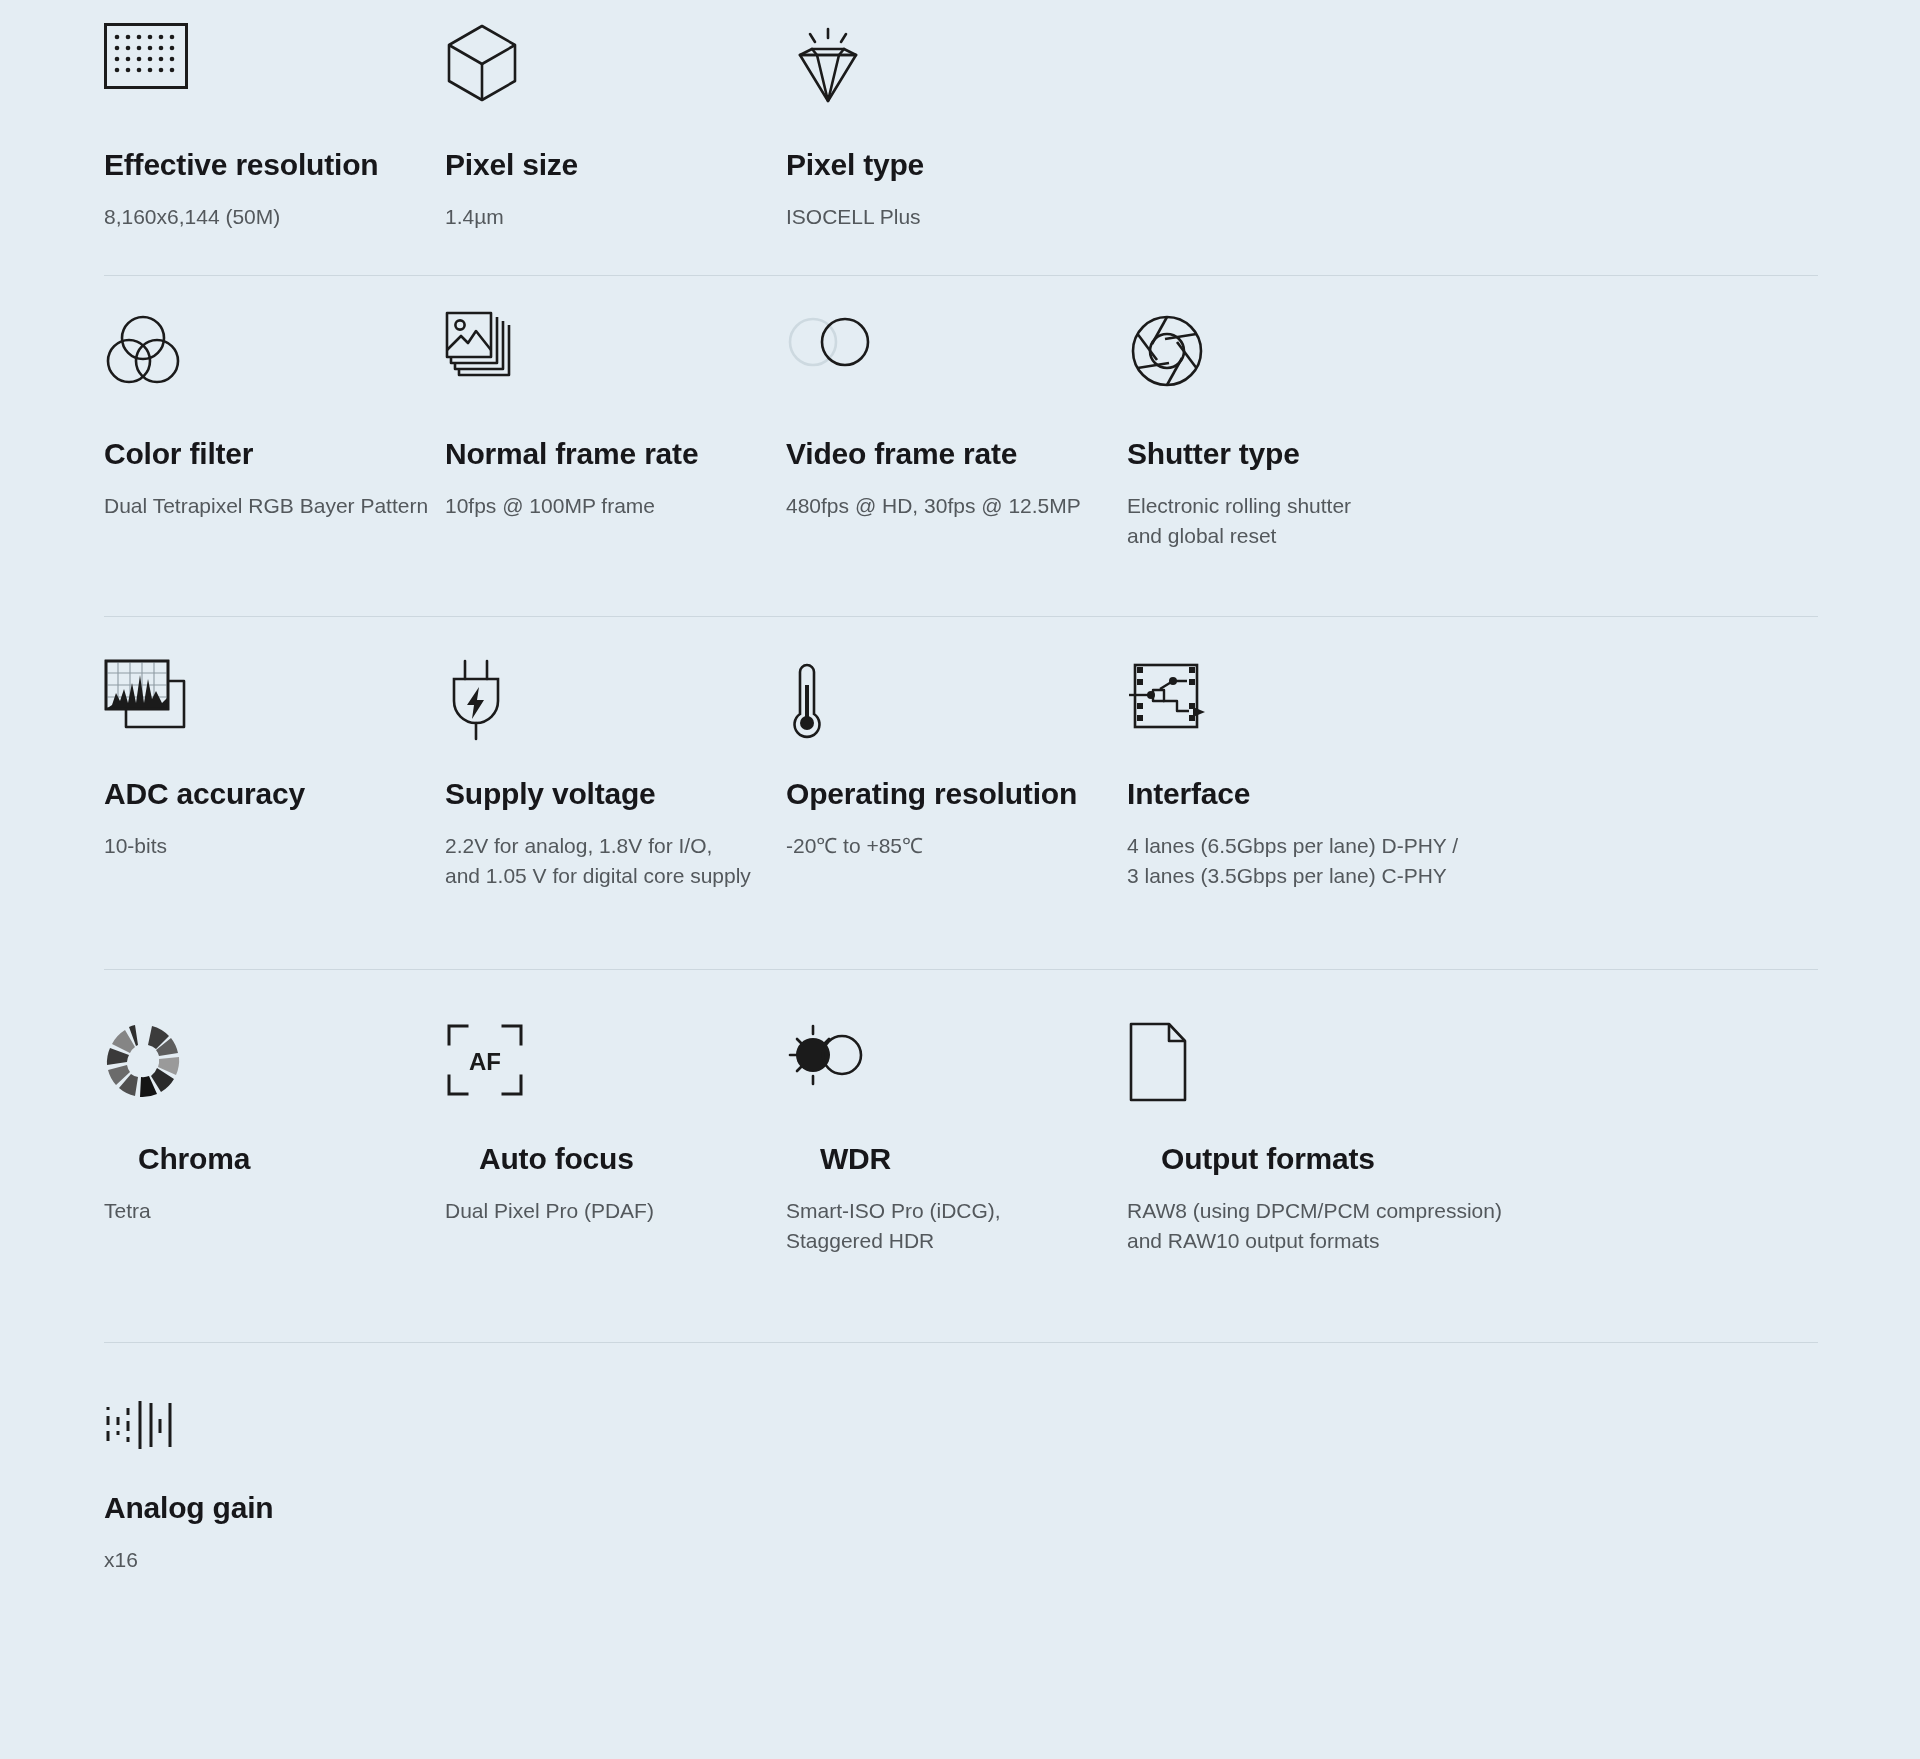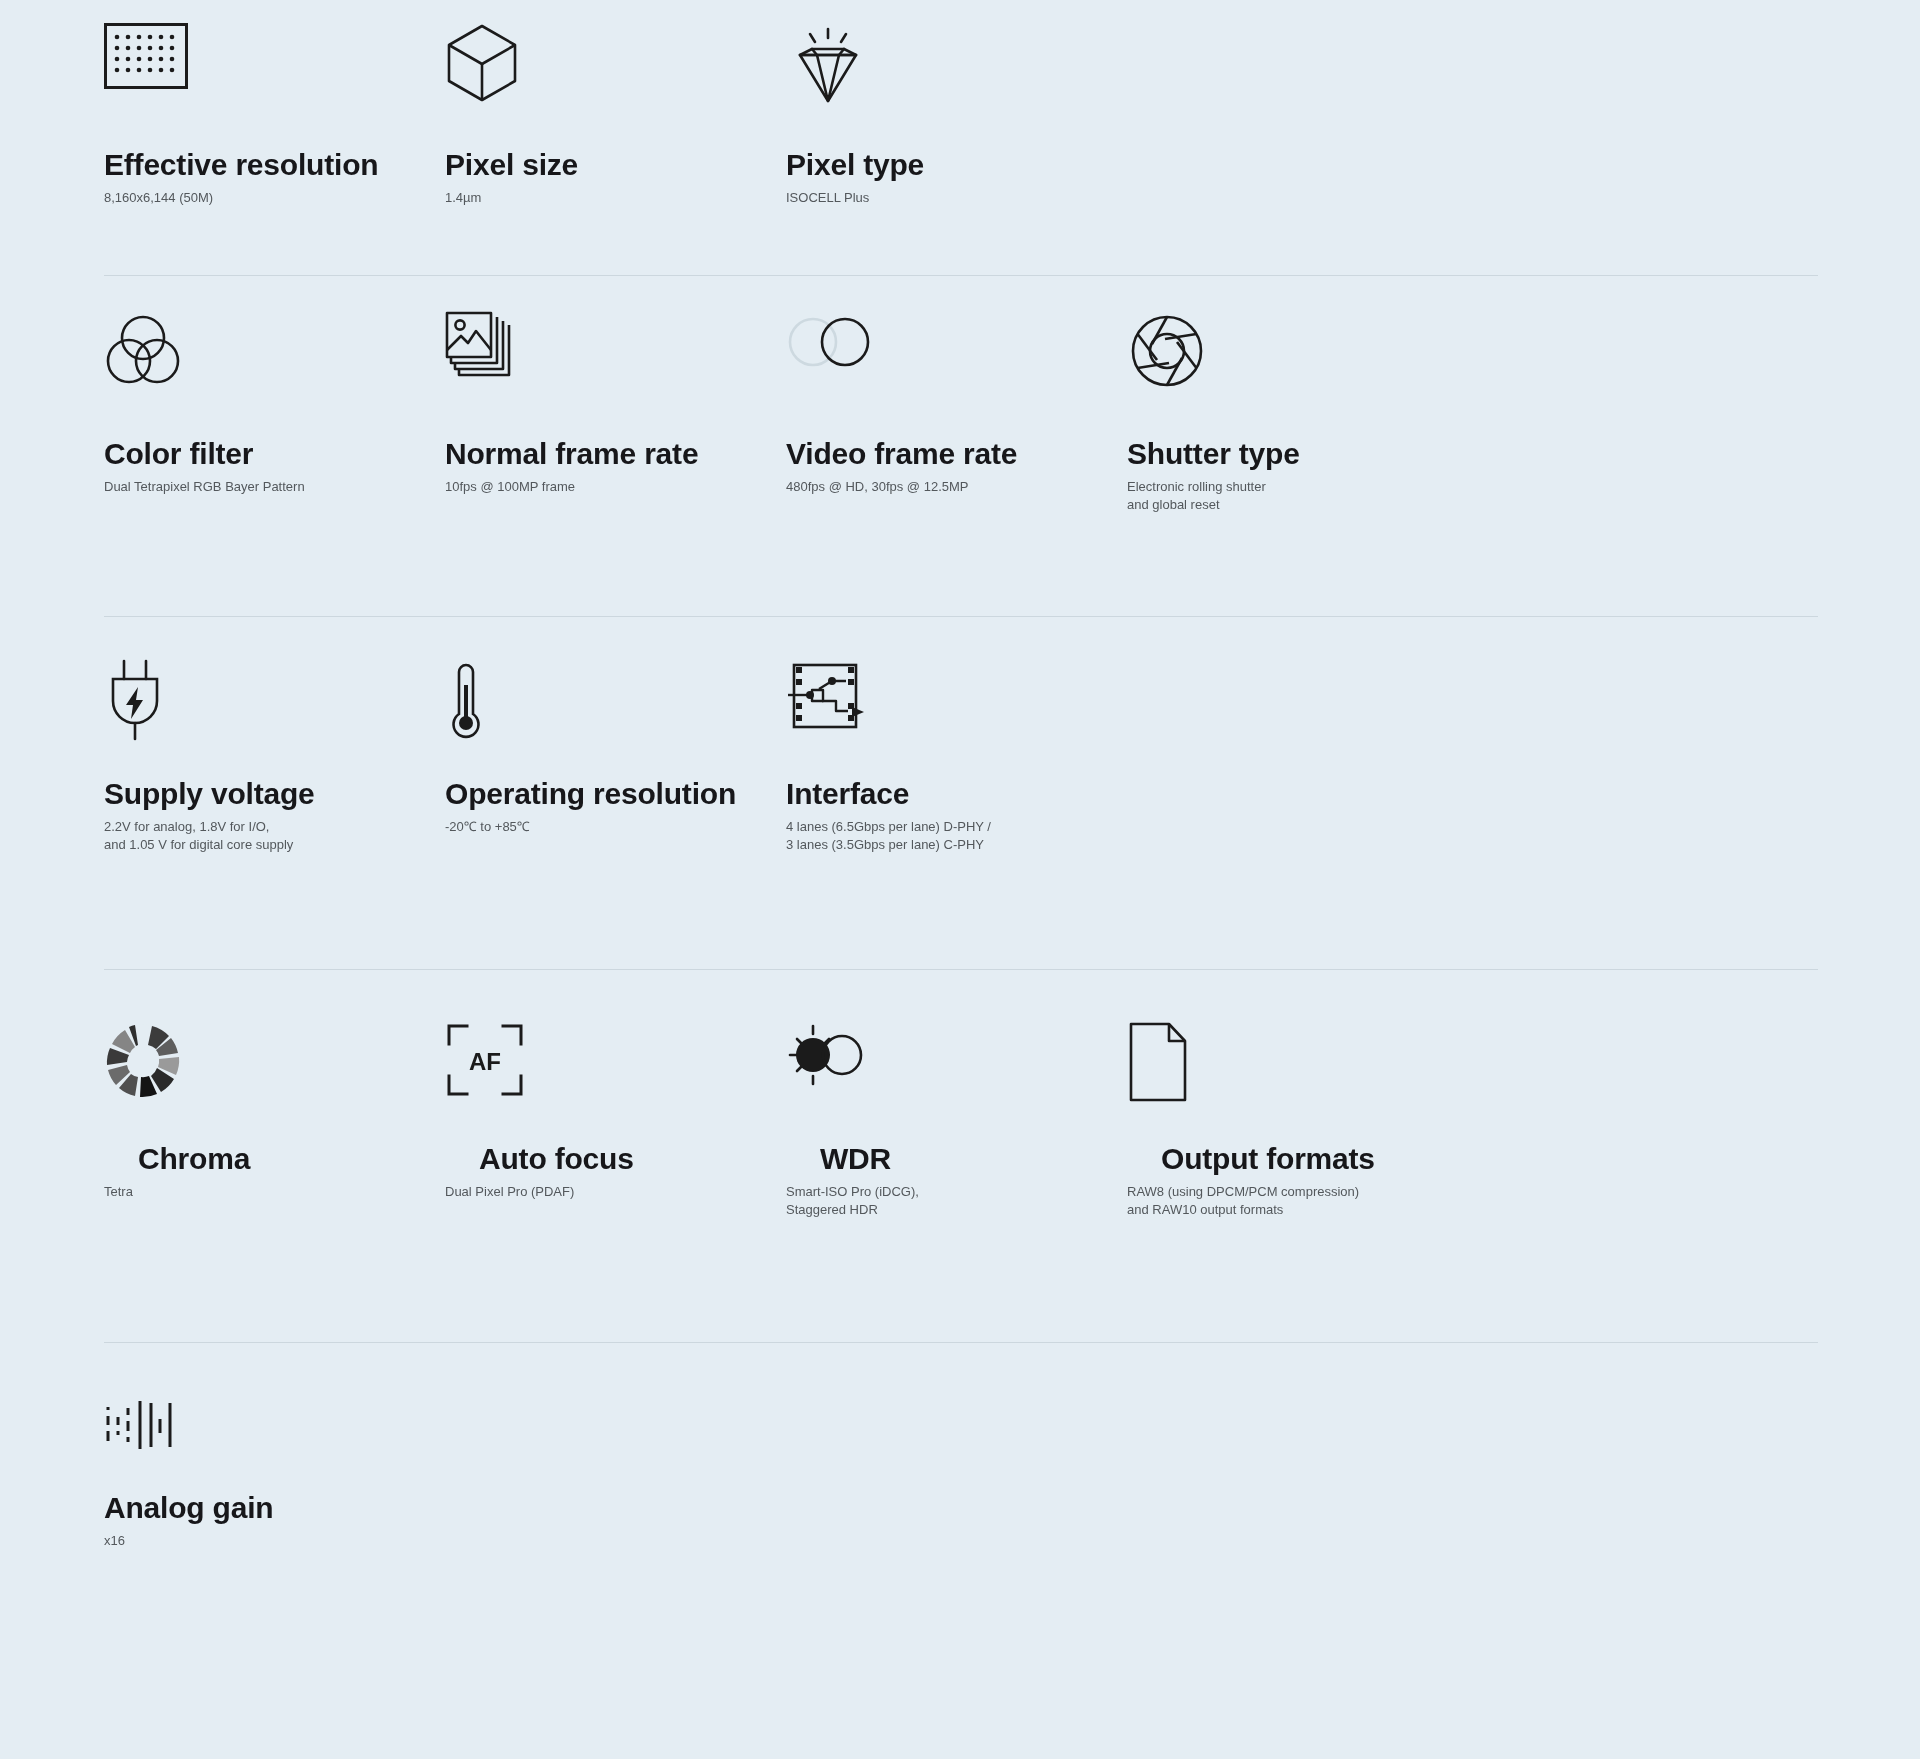--- a/index.html
+++ b/index.html
@@ -57,25 +57,25 @@
     font-size: 30px;
     font-weight: bold;
     letter-spacing: -0.2px;
     color: #17171a;
     margin-top: 46px;
     line-height: 1.1;
     white-space: nowrap;
   }
 
   .spec-value {
-    font-size: 13px;
+    font-size: 21px;
     font-weight: normal;
     color: #53585c;
     line-height: 1.42;
-    margin-top: 8px;
+    margin-top: 21px;
     white-space: pre-line;
   }
 
   
   .r1 .spec-title { margin-top: 47px; }
   .r2 .spec-icon { height: 80px; }
   .r2 .spec-title { }
   .r3 .spec-title { margin-top: 40px; }
   .r4 .spec-title { margin-top: 42px; margin-left: 34px; }
   .r5 .spec-title { margin-top: 18px; }
@@ -223,20 +223,38 @@
       <div class="spec-title">Shutter type</div>
       <div class="spec-value">Electronic rolling shutter
 and global reset</div>
     </div>
 
   </div>
   <div class="divider"></div>
 
   <div class="spec-row r3">
 
+    <div class="spec-item">
+      <div class="spec-icon">
+        <svg width="84" height="72" viewBox="0 0 84 72">
+          <g fill="none" stroke="#1b1b1b" stroke-width="2.6" stroke-linejoin="round">
+            <path d="M22 22 L80 22 L80 68 L22 68 Z"></path>
+          </g>
+          <rect x="2" y="2" width="62" height="48" fill="#e4edf3" stroke="#1b1b1b" stroke-width="2.6"></rect>
+          <g stroke="#8e9ba3" stroke-width="1.1">
+            <path d="M2 14 H64 M2 26 H64 M2 38 H64"></path>
+            <path d="M14 2 V50 M26 2 V50 M38 2 V50 M50 2 V50"></path>
+          </g>
+          <path d="M2 50 L8 46 L12 34 L16 42 L20 30 L24 44 L28 24 L32 44 L36 16 L40 44 L44 20 L48 40 L52 32 L58 44 L64 38 L64 50 Z" fill="#1b1b1b"></path>
+          <rect x="2" y="2" width="62" height="48" fill="none" stroke="#1b1b1b" stroke-width="2.6"></rect>
+        </svg>
+      </div>
+      <div class="spec-title">ADC accuracy</div>
+      <div class="spec-value">10-bits</div>
+    </div>
 
     <div class="spec-item">
       <div class="spec-icon">
         <svg width="62" height="84" viewBox="0 0 62 84">
           <g fill="none" stroke="#1b1b1b" stroke-width="2.6" stroke-linecap="round">
             <path d="M20 2 L20 20"></path>
             <path d="M42 2 L42 20"></path>
             <path d="M9 20 L53 20 L53 42 A22 22 0 0 1 9 42 Z"></path>
             <path d="M31 64 L31 80"></path>
           </g>

